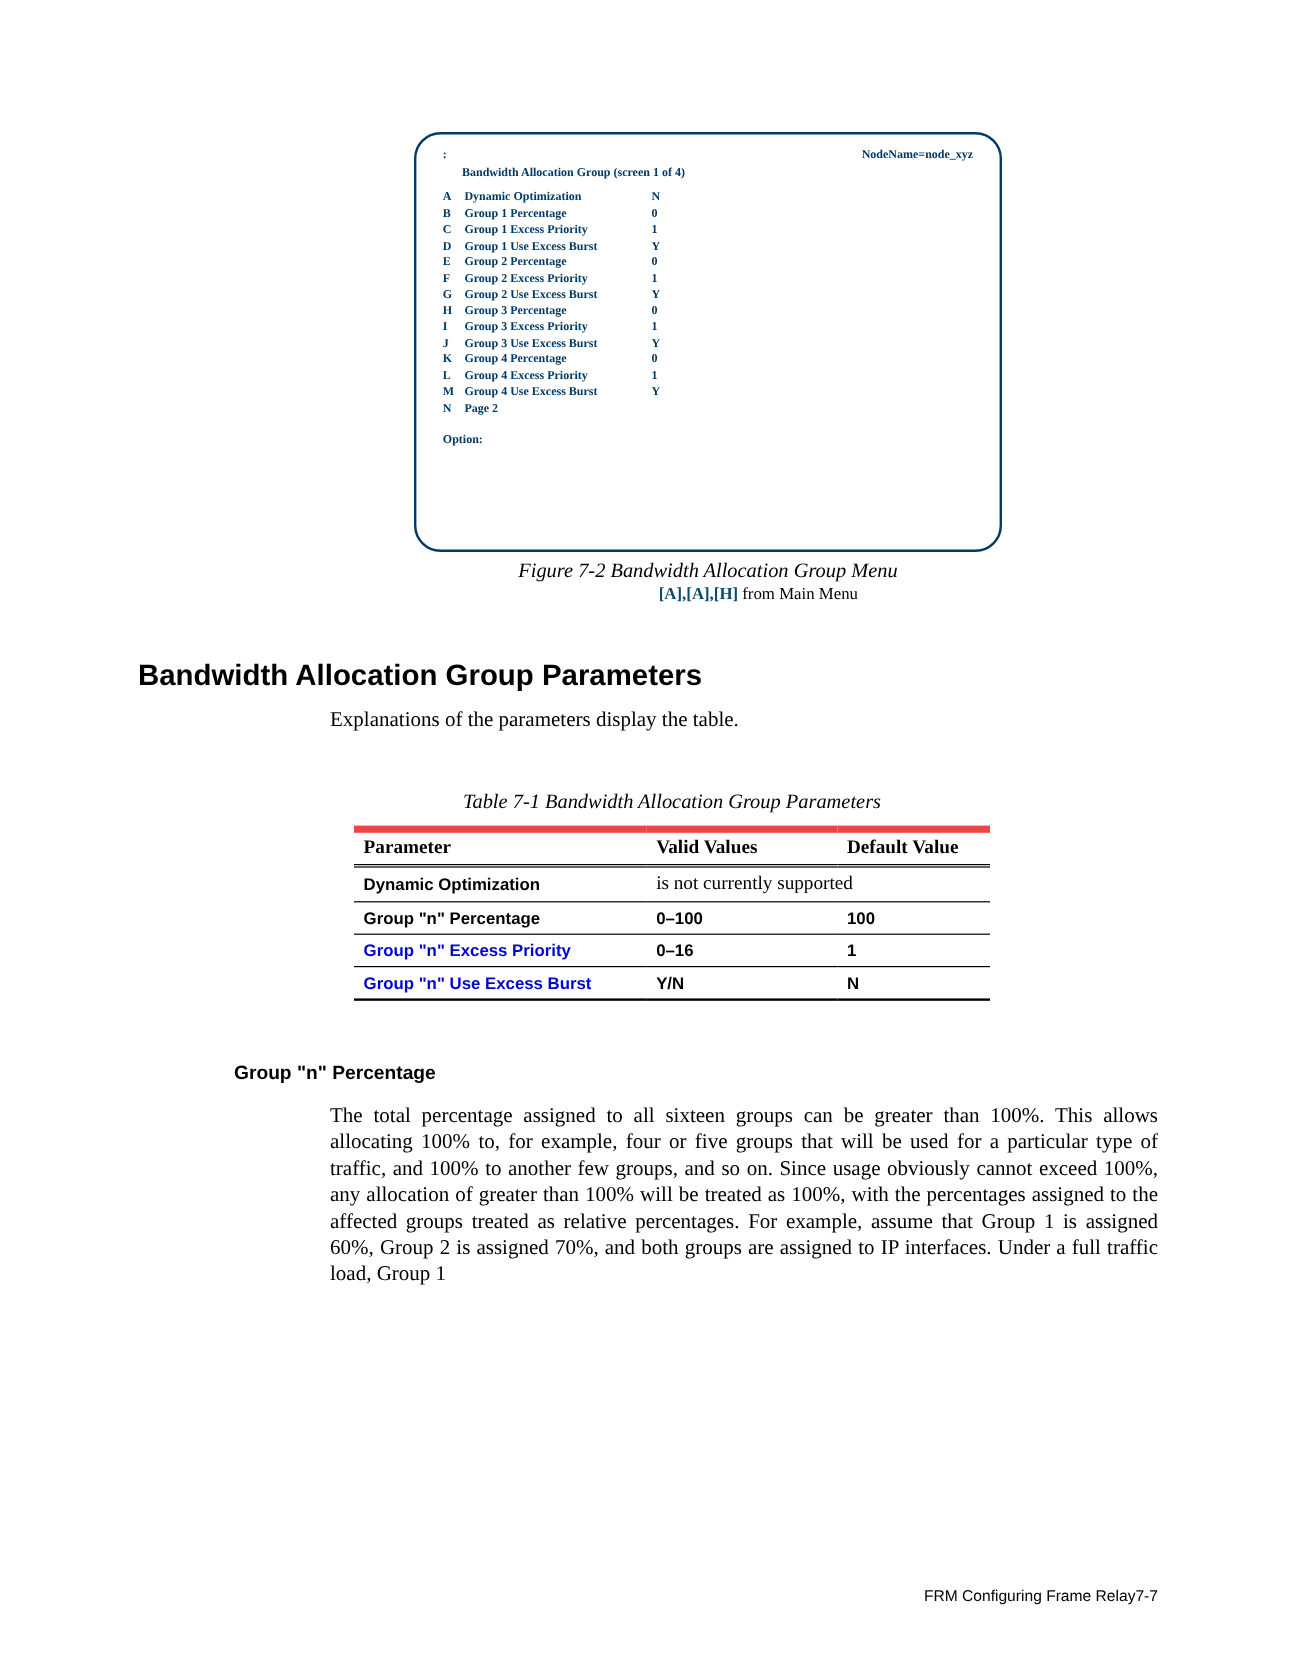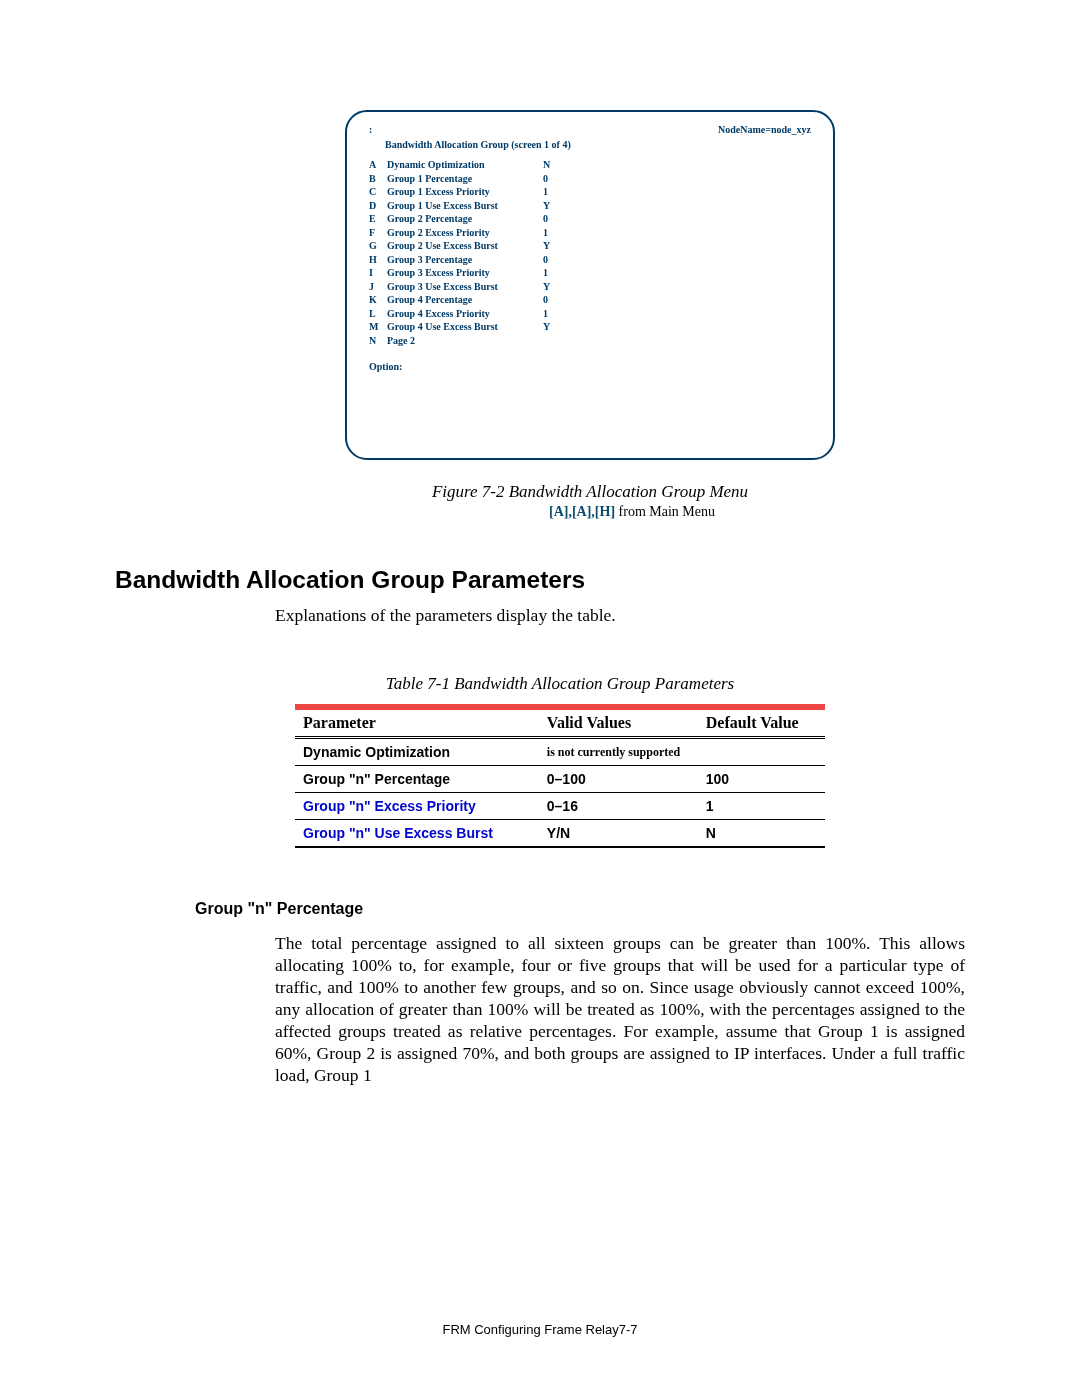--- a/index.html
+++ b/index.html
@@ -56,21 +56,21 @@
   }
   .menu-row .key   { width: 12px; }
   .menu-row .label { width: 150px; }
   .menu-row .val   { width: 22px; text-align: left; }
   .option-line { margin-top: 14px; font-size: 10px; }
 
   .fig-caption {
     text-align: center;
     font-style: italic;
     font-size: 17px;
-    margin-top: 22px;
+    margin-top: 6px;
   }
   .fig-sub {
     text-align: right;
     font-size: 14px;
     margin: 2px 120px 0 0;
   }
   .fig-sub .path { color: #0c4a6e; font-weight: bold; }
 
   
   .body-text {
@@ -122,31 +122,31 @@
     border-top: 6px solid #ef4444;
     border-bottom: 3px double #000;
     padding: 4px 8px;
   }
   .params-table td {
     border-bottom: 1px solid #000;
     padding: 5px 8px;
     font-weight: bold;
   }
   .params-table tr:last-child td { border-bottom: 2px solid #000; }
-  .params-table td.normal { font-family: "Times New Roman", Times, serif; font-weight: bold; font-size: 12px; }
+  .params-table td.normal { font-family: "Times New Roman", Times, serif; font-weight: normal; font-size: 16px; }
   .link { color: #0006cc; font-weight: bold; }
 
   
   .footer {
     position: absolute;
     bottom: 60px;
     left: 115px;
     right: 115px;
     display: flex;
-    justify-content: center;
+    justify-content: flex-end;
     font-family: Helvetica, Arial, sans-serif;
     font-size: 13px;
   }
 </style>
 </head>
 <body>
 
 <div class="page">
 
   <div class="terminal-wrap">

